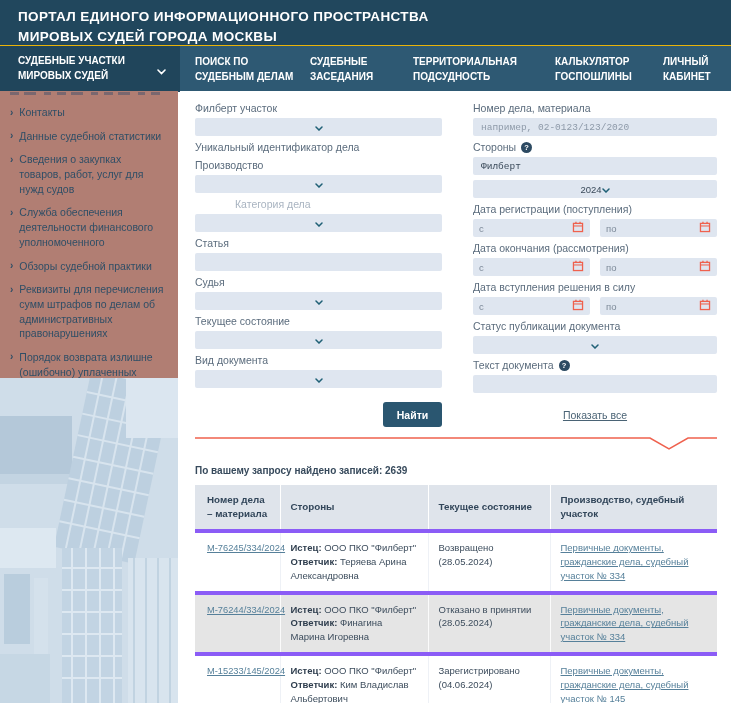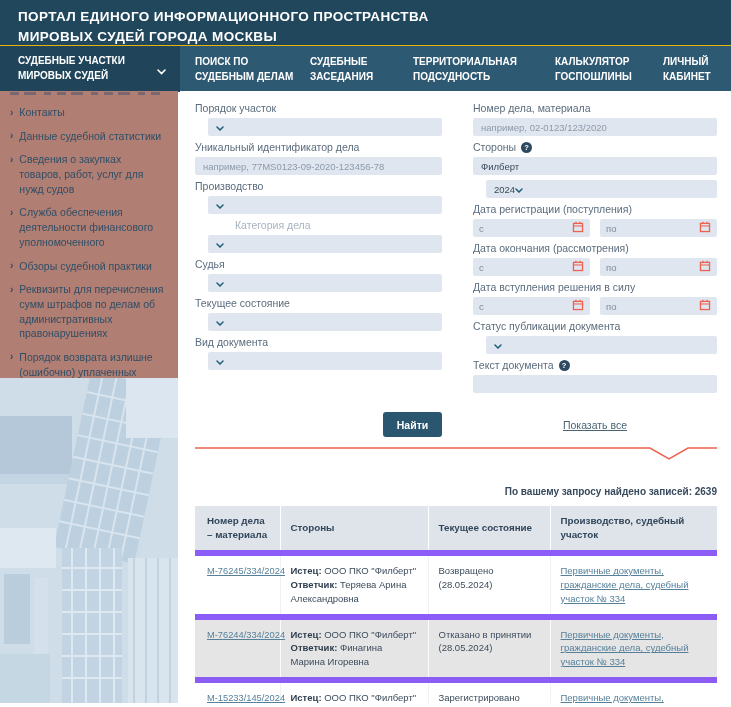--- a/index.html
+++ b/index.html
@@ -27,38 +27,38 @@
   .photo { position:absolute; left:0; top:378px; width:178px; height:329px; }
 
   
   .main { position:absolute; left:195px; top:91px; width:522px; }
   .form-grid { display:grid; grid-template-columns:247px 244px; column-gap:31px; padding-top:11px; }
   .field { margin-bottom:5px; }
   .f-label { display:flex; align-items:center; gap:5px; font-size:10.5px; color:#5b6c7d; margin-bottom:3px; line-height:13px; }
   .f-label.disabled { color:#a9b4c1;margin-left:40px; }
   .help { width:11px; height:11px; border-radius:50%; background:#2d4a62; color:#fff; font-size:7.5px; font-weight:bold; display:flex; align-items:center; justify-content:center; cursor:pointer; }
   .control { height:18px; background:#dfe6f0; border-radius:2px; font-size:9.5px; color:#3a4a5a; }
-  .sel { display:flex; align-items:center; justify-content:flex-start; padding:0 8px; cursor:pointer;margin-left:13px; }
-  input.control { display:block; width:100%; border:none; outline:none; padding:0 8px; font-family:Liberation Sans, sans-serif; }
+  .sel { display:flex; align-items:center; justify-content:center; padding:0 8px; cursor:pointer; }
+  input.control { display:block; width:100%; border:none; outline:none; padding:0 8px; font-family:Liberation Mono, monospace; }
   input.control::placeholder { color:#8e9aa9; }
   .dates { display:flex; gap:10px; }
   .date-box { flex:1; display:flex; align-items:center; justify-content:space-between; background:#dfe6f0; border-radius:2px; height:18px; padding:0 6px; font-size:9.5px; color:#7d8a99; cursor:pointer; }
 
-  .actions { display:grid; grid-template-columns:247px 244px; column-gap:31px; margin-top:14px; align-items:center; }
+  .actions { display:grid; grid-template-columns:247px 244px; column-gap:31px; margin-top:4px; align-items:center; }
   .find-btn { justify-self:end; width:59px; height:25px; background:#2a5670; color:#fff; border:none; border-radius:3px; font-family:"Liberation Sans",sans-serif; font-size:10.5px; font-weight:bold; cursor:pointer; }
   .show-all { font-size:10.5px; color:#4a6375; text-decoration:underline; cursor:pointer;text-align:center; }
 
   .divider { display:block; margin-top:9px; }
 
   
-  .count-line { margin-top:24px; font-size:10px; font-weight:bold; color:#374a5c;text-align:right; }
+  .count-line { margin-top:13px; font-size:10px; font-weight:bold; color:#374a5c; }
   table.results { margin-top:9px; width:522px; border-collapse:collapse; table-layout:fixed; font-size:9.5px; color:#3c4c5c; }
   table.results thead th { background:#dfe4eb; color:#32465a; font-size:9.8px; font-weight:bold; text-align:left; padding:8px 10px; line-height:1.45; border-left:1px solid #fff; vertical-align:middle; }
   table.results thead th:first-child { border-left:none; padding-left:12px; }
-  table.results td { padding:8px 10px; line-height:1.45; vertical-align:top; border-top:6px solid #8b5cf6; border-left:1px solid #eef1f6; }
+  table.results td { padding:8px 10px; line-height:1.45; vertical-align:top; border-top:4px solid #8b5cf6; border-left:1px solid #eef1f6; }
   table.results td:first-child { border-left:none; padding-left:12px; }
   tr.shaded td { background:#e5e5e5; border-left-color:rgba(255,255,255,.85); }
   .case-link, .prod-link { color:#56809a; text-decoration:underline; cursor:pointer; }
   .case-link { white-space:nowrap; font-size:9.3px; }
   .parties b { color:#2f3e4e; }
 </style>
 </head>
 <body>
 
 <div class="page">
@@ -150,34 +150,33 @@
       </g>
       <rect x="126" y="0" width="52" height="60" fill="#dbe6f0"></rect>
     </svg>
   </div>
 
   <div class="main">
     <div class="form-grid">
       <div>
           <div class="field">
             <div class="f-label">
-              <span>Порядок участок</span>
+              <span>Филберт участок</span>
             </div>
             <div class="control sel">
               <span></span>
               <span><svg width="8" height="5" viewBox="0 0 8 5">
                   <path d="M1 1l3 3 3-3" stroke="#1f6076" stroke-width="1.5" fill="none" stroke-linecap="round"></path>
                 </svg></span>
             </div>
           </div>
           <div class="field">
             <div class="f-label">
               <span>Уникальный идентификатор дела</span>
             </div>
-            <input type="text" class="control" placeholder="например, 77MS0123-09-2020-123456-78" style="">
           </div>
           <div class="field">
             <div class="f-label">
               <span>Производство</span>
             </div>
             <div class="control sel">
               <span></span>
               <span><svg width="8" height="5" viewBox="0 0 8 5">
                   <path d="M1 1l3 3 3-3" stroke="#1f6076" stroke-width="1.5" fill="none" stroke-linecap="round"></path>
                 </svg></span>
@@ -186,20 +185,26 @@
           <div class="field">
             <div class="f-label disabled">
               <span>Категория дела</span>
             </div>
             <div class="control sel">
               <span></span>
               <span><svg width="8" height="5" viewBox="0 0 8 5">
                   <path d="M1 1l3 3 3-3" stroke="#1f6076" stroke-width="1.5" fill="none" stroke-linecap="round"></path>
                 </svg></span>
             </div>
+          </div>
+          <div class="field">
+            <div class="f-label">
+              <span>Статья</span>
+            </div>
+            <input type="text" class="control" style="">
           </div>
           <div class="field">
             <div class="f-label">
               <span>Судья</span>
             </div>
             <div class="control sel">
               <span></span>
               <span><svg width="8" height="5" viewBox="0 0 8 5">
                   <path d="M1 1l3 3 3-3" stroke="#1f6076" stroke-width="1.5" fill="none" stroke-linecap="round"></path>
                 </svg></span>

